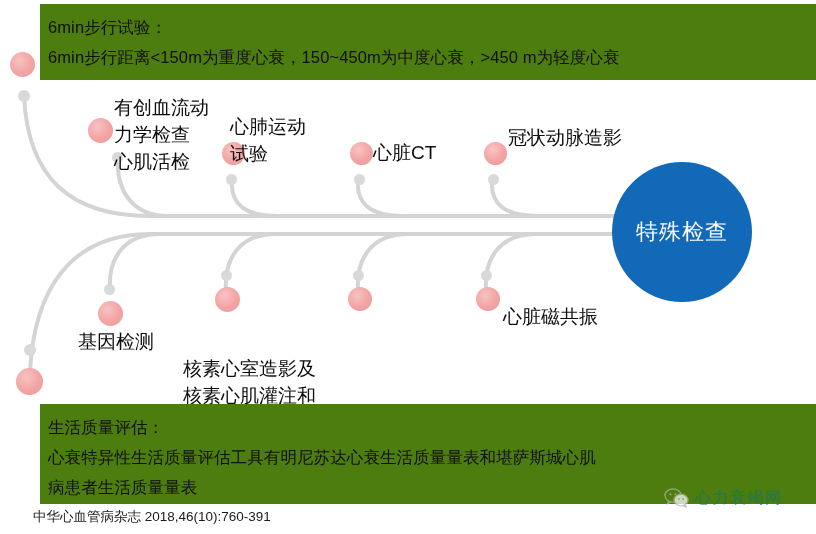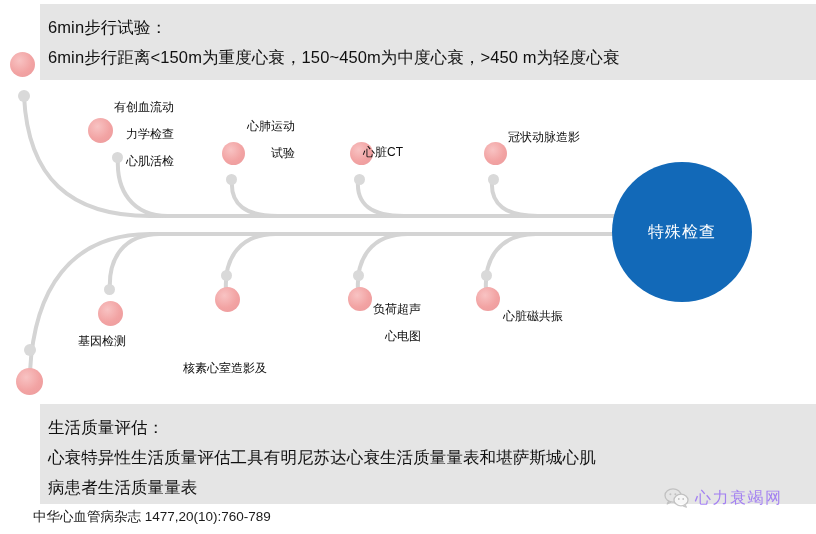--- a/index.html
+++ b/index.html
@@ -24,21 +24,21 @@
     left: 0;
     top: 0;
     width: 816px;
     height: 534px;
     pointer-events: none;
   }
 
   
   .panel {
     position: absolute;
-    background: #e5e5e5;
+    background: #4d7c0f;
     box-sizing: border-box;
     z-index: 4;
   }
   .panel .pline {
     font-size: 16.5px;
     line-height: 30px;
     white-space: nowrap;
     color: #101010;
     letter-spacing: 0.1px;
   }
@@ -77,21 +77,21 @@
     height: 140px;
     border-radius: 50%;
     background: #1269b8;
     z-index: 3;
     display: flex;
     align-items: center;
     justify-content: center;
   }
   #hub-label {
     color: #ffffff;
-    font-size: 16px;
+    font-size: 22px;
     letter-spacing: 1px;
     white-space: nowrap;
   }
 
   
   .node-dot {
     position: absolute;
     border-radius: 50%;
     background: radial-gradient(circle at 38% 34%, #f8c3c3 0%, #f2a3a3 55%, #eb9a9c 100%);
     z-index: 3;
@@ -99,41 +99,40 @@
   .tip-dot {
     position: absolute;
     border-radius: 50%;
     background: #d9d9d9;
     z-index: 2;
   }
 
   
   .node-label {
     position: absolute;
-    font-size: 12px;
+    font-size: 19px;
     line-height: 27px;
     color: #0d0d0d;
     white-space: nowrap;
     z-index: 3;
-    text-align: right;
   }
 
   
   #watermark {
     position: absolute;
     left: 664px;
     top: 487px;
     display: flex;
     align-items: center;
     z-index: 6;
     opacity: 0.72;
   }
   #watermark .wm-text {
     font-size: 16px;
-    color: #8b5cf6;
+    color: #0f766e;
     letter-spacing: 1.5px;
     margin-left: 5px;
   }
 </style>
 </head>
 <body>
 
 <div id="canvas">
 
   <svg id="wires" viewBox="0 0 816 534" xmlns="http://www.w3.org/2000/svg">
@@ -173,69 +172,66 @@
   <div class="node-dot" style="left:88px; top:118px; width:25px; height:25px;"></div>
   <div class="tip-dot" style="left:112px; top:152px; width:11px; height:11px;"></div>
   <div class="node-label" style="left:114px; top:94px;">
     <div>有创血流动</div>
     <div>力学检查</div>
     <div>心肌活检</div>
   </div>
 
   <div class="node-dot" style="left:222px; top:142px; width:23px; height:23px;"></div>
   <div class="tip-dot" style="left:226px; top:174px; width:11px; height:11px;"></div>
-  <div class="node-label" style="left:247px; top:113px;">
+  <div class="node-label" style="left:230px; top:113px;">
     <div>心肺运动</div>
     <div>试验</div>
   </div>
 
   <div class="node-dot" style="left:350px; top:142px; width:23px; height:23px;"></div>
   <div class="tip-dot" style="left:354px; top:174px; width:11px; height:11px;"></div>
-  <div class="node-label" style="left:363px; top:139px;">
+  <div class="node-label" style="left:373px; top:139px;">
     <div>心脏CT</div>
   </div>
 
   <div class="node-dot" style="left:484px; top:142px; width:23px; height:23px;"></div>
   <div class="tip-dot" style="left:488px; top:174px; width:11px; height:11px;"></div>
   <div class="node-label" style="left:508px; top:124px;">
     <div>冠状动脉造影</div>
   </div>
 
   <div class="node-dot" style="left:98px; top:301px; width:25px; height:25px;"></div>
   <div class="tip-dot" style="left:104px; top:284px; width:11px; height:11px;"></div>
   <div class="node-label" style="left:78px; top:328px;">
     <div>基因检测</div>
   </div>
 
   <div class="node-dot" style="left:215px; top:287px; width:25px; height:25px;"></div>
   <div class="tip-dot" style="left:221px; top:270px; width:11px; height:11px;"></div>
   <div class="node-label" style="left:183px; top:307px;margin-top:48px;">
     <div>核素心室造影及</div>
+    <div>核素心肌灌注和</div>
   </div>
 
   <div class="node-dot" style="left:348px; top:287px; width:24px; height:24px;"></div>
   <div class="tip-dot" style="left:353px; top:270px; width:11px; height:11px;"></div>
-  <div class="node-label" style="left:373px; top:296px;">
-    <div>负荷超声</div>
-    <div>心电图</div>
-  </div>
 
   <div class="node-dot" style="left:476px; top:287px; width:24px; height:24px;"></div>
   <div class="tip-dot" style="left:481px; top:270px; width:11px; height:11px;"></div>
   <div class="node-label" style="left:503px; top:303px;">
     <div>心脏磁共振</div>
   </div>
 
   <div id="panel-bottom" class="panel">
     <div class="pline">生活质量评估：</div>
     <div class="pline">心衰特异性生活质量评估工具有明尼苏达心衰生活质量量表和堪萨斯城心肌</div>
     <div class="pline">病患者生活质量量表</div>
   </div>
 
-  <div id="citation">中华心血管病杂志  1477,20(10):760-789</div>
+  <div id="citation">中华心血管病杂志  2018,46(10):760-391</div>
 
   <div id="watermark">
     <svg width="26" height="22" viewBox="0 0 26 22">
       <ellipse cx="9" cy="8.5" rx="8" ry="6.6" fill="none" stroke="#b4b4b4" stroke-width="1.3"></ellipse>
       <path d="M 5 13.6 L 3.2 17 L 7 15" fill="none" stroke="#b4b4b4" stroke-width="1.3" stroke-linejoin="round"></path>
       <circle cx="6.4" cy="7.2" r="1" fill="#b4b4b4"></circle>
       <circle cx="11.4" cy="7.2" r="1" fill="#b4b4b4"></circle>
       <ellipse cx="17" cy="13" rx="7" ry="5.8" fill="#ffffff" stroke="#b4b4b4" stroke-width="1.3"></ellipse>
       <path d="M 20.6 17.4 L 22.4 20.2 L 19 18.8" fill="none" stroke="#b4b4b4" stroke-width="1.3" stroke-linejoin="round"></path>
       <circle cx="14.8" cy="12" r="0.9" fill="#b4b4b4"></circle>

